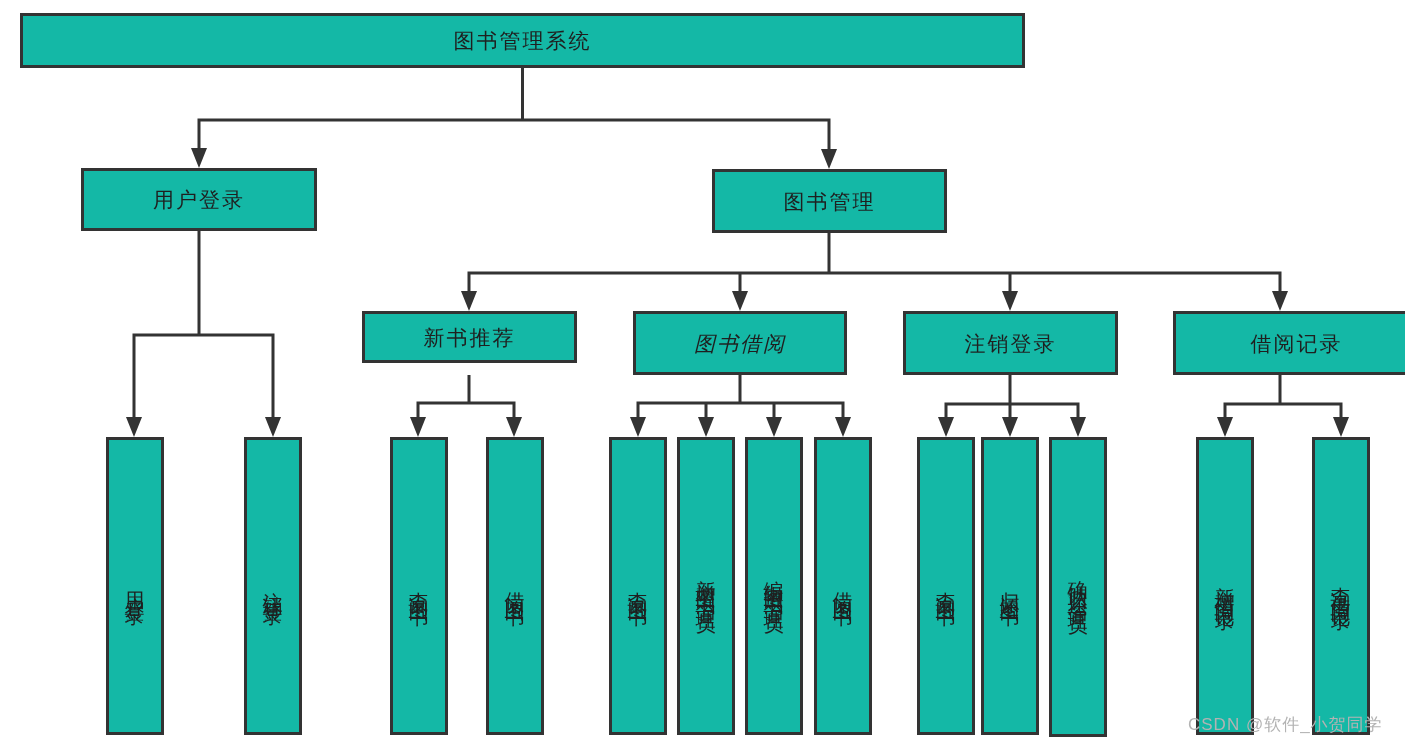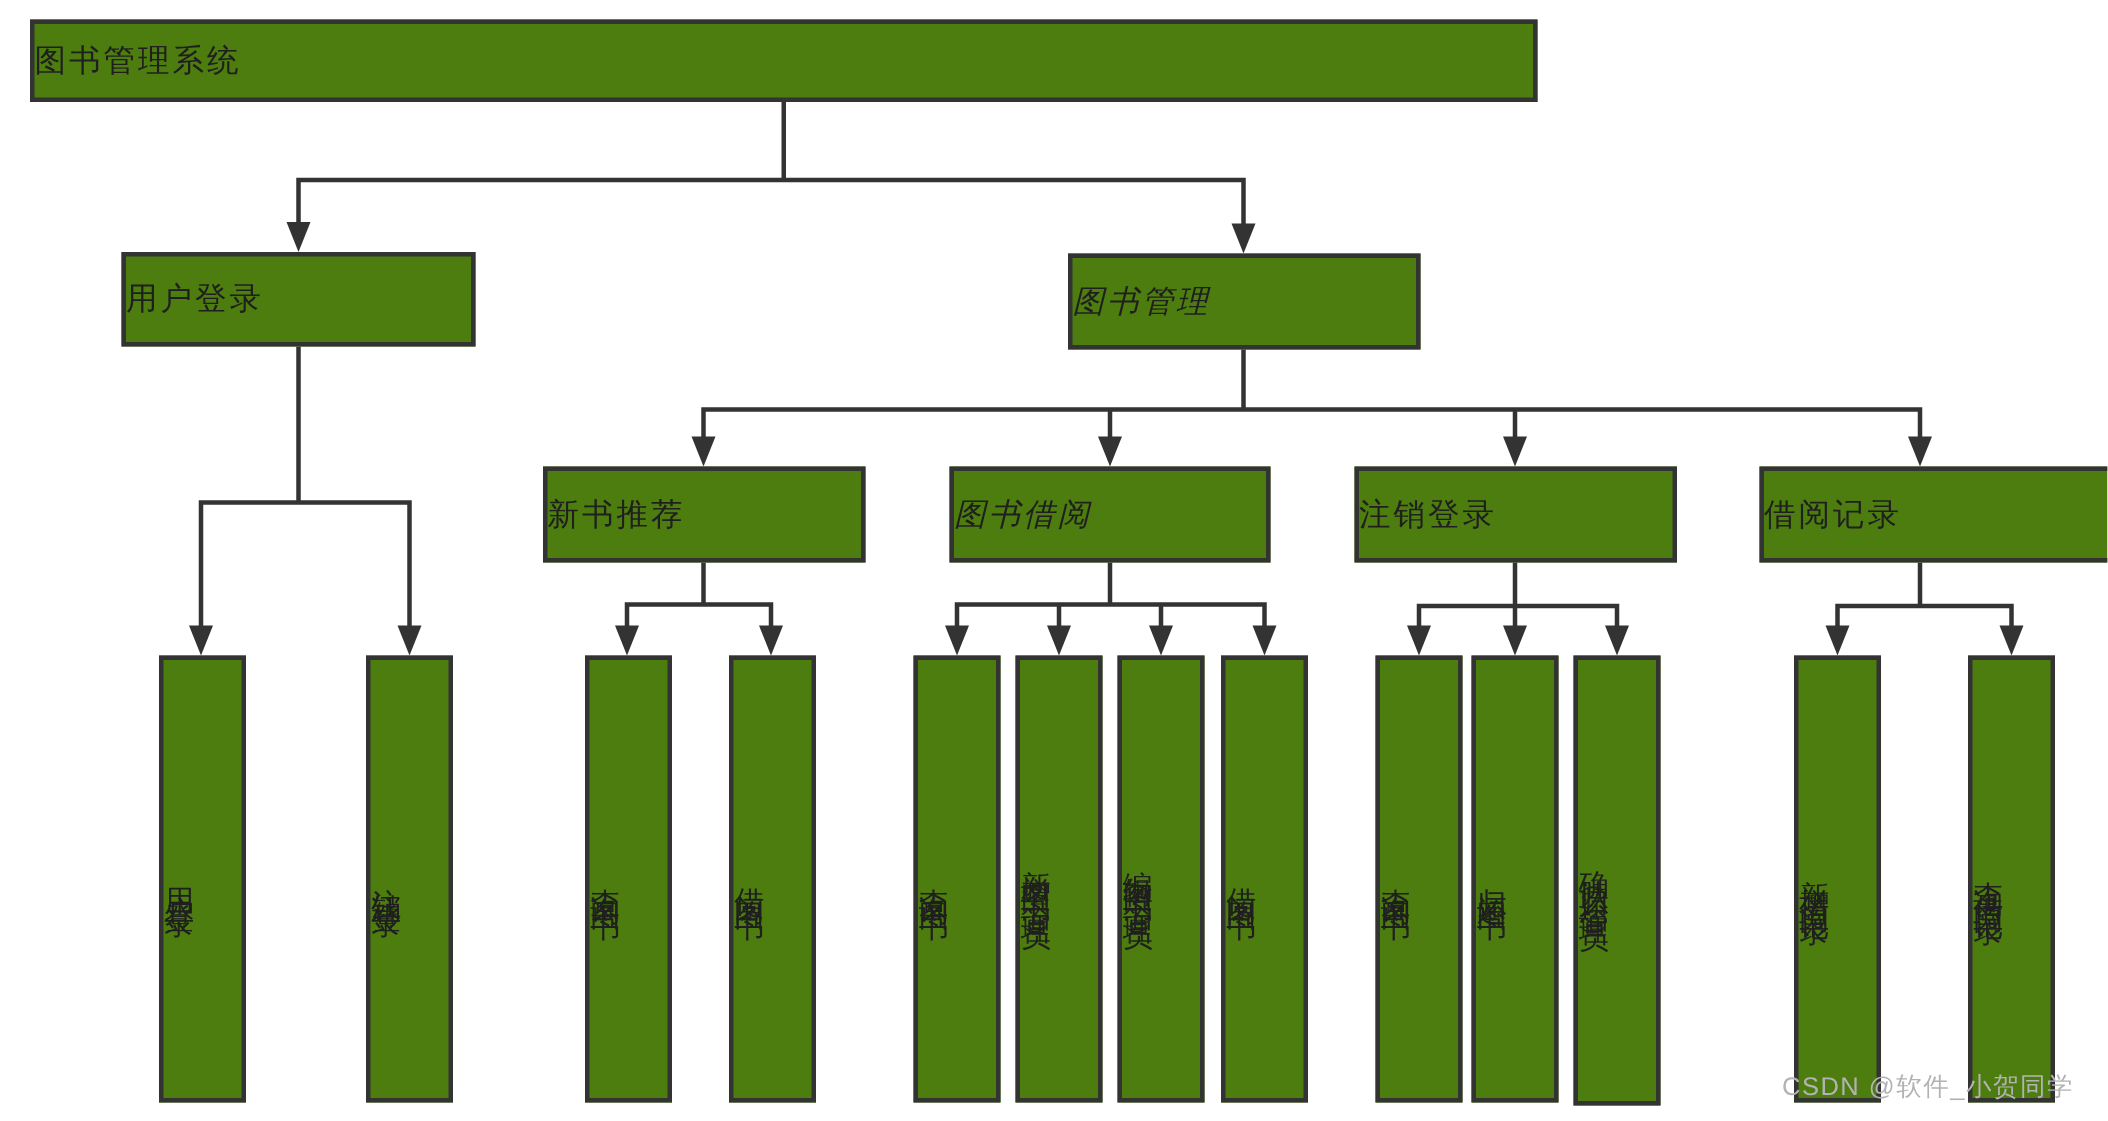--- a/index.html
+++ b/index.html
@@ -8,23 +8,24 @@
     width:1405px;height:747px;
     background:#ffffff;
     font-family:"Liberation Sans", sans-serif;
     overflow:hidden;
   }
   svg.connectors{position:absolute;left:0;top:0;width:1405px;height:747px;}
   .box{
     position:absolute;
     box-sizing:border-box;
     border:3px solid #333333;
-    background:#4d7c0f;
+    background:#14b8a6;
     display:flex;
     align-items:center;
+    justify-content:center;
     color:#1f1f1f;
   }
   .hlabel{
     font-size:21px;
     letter-spacing:2px;
     white-space:nowrap;
     line-height:1;
   }
   .vlabel{
     writing-mode:vertical-rl;
@@ -92,25 +93,25 @@
     </g>
   </svg>
 
   <div class="box" style="left:20px;top:13px;width:1005px;height:55px;">
     <span class="hlabel">图书管理系统</span>
   </div>
 
   <div class="box" style="left:81px;top:168px;width:236px;height:63px;">
     <span class="hlabel">用户登录</span>
   </div>
-  <div class="box" style="left:712px;top:169px;width:235px;height:64px;font-style:italic;">
+  <div class="box" style="left:712px;top:169px;width:235px;height:64px;">
     <span class="hlabel">图书管理</span>
   </div>
 
-  <div class="box" style="left:362px;top:311px;width:215px;height:64px;">
+  <div class="box" style="left:362px;top:311px;width:215px;height:52px;">
     <span class="hlabel">新书推荐</span>
   </div>
   <div class="box" style="left:633px;top:311px;width:214px;height:64px;font-style:italic;">
     <span class="hlabel">图书借阅</span>
   </div>
   <div class="box" style="left:903px;top:311px;width:215px;height:64px;">
     <span class="hlabel">注销登录</span>
   </div>
   <div class="box" style="left:1173px;top:311px;width:247px;height:64px;">
     <span class="hlabel">借阅记录</span>

